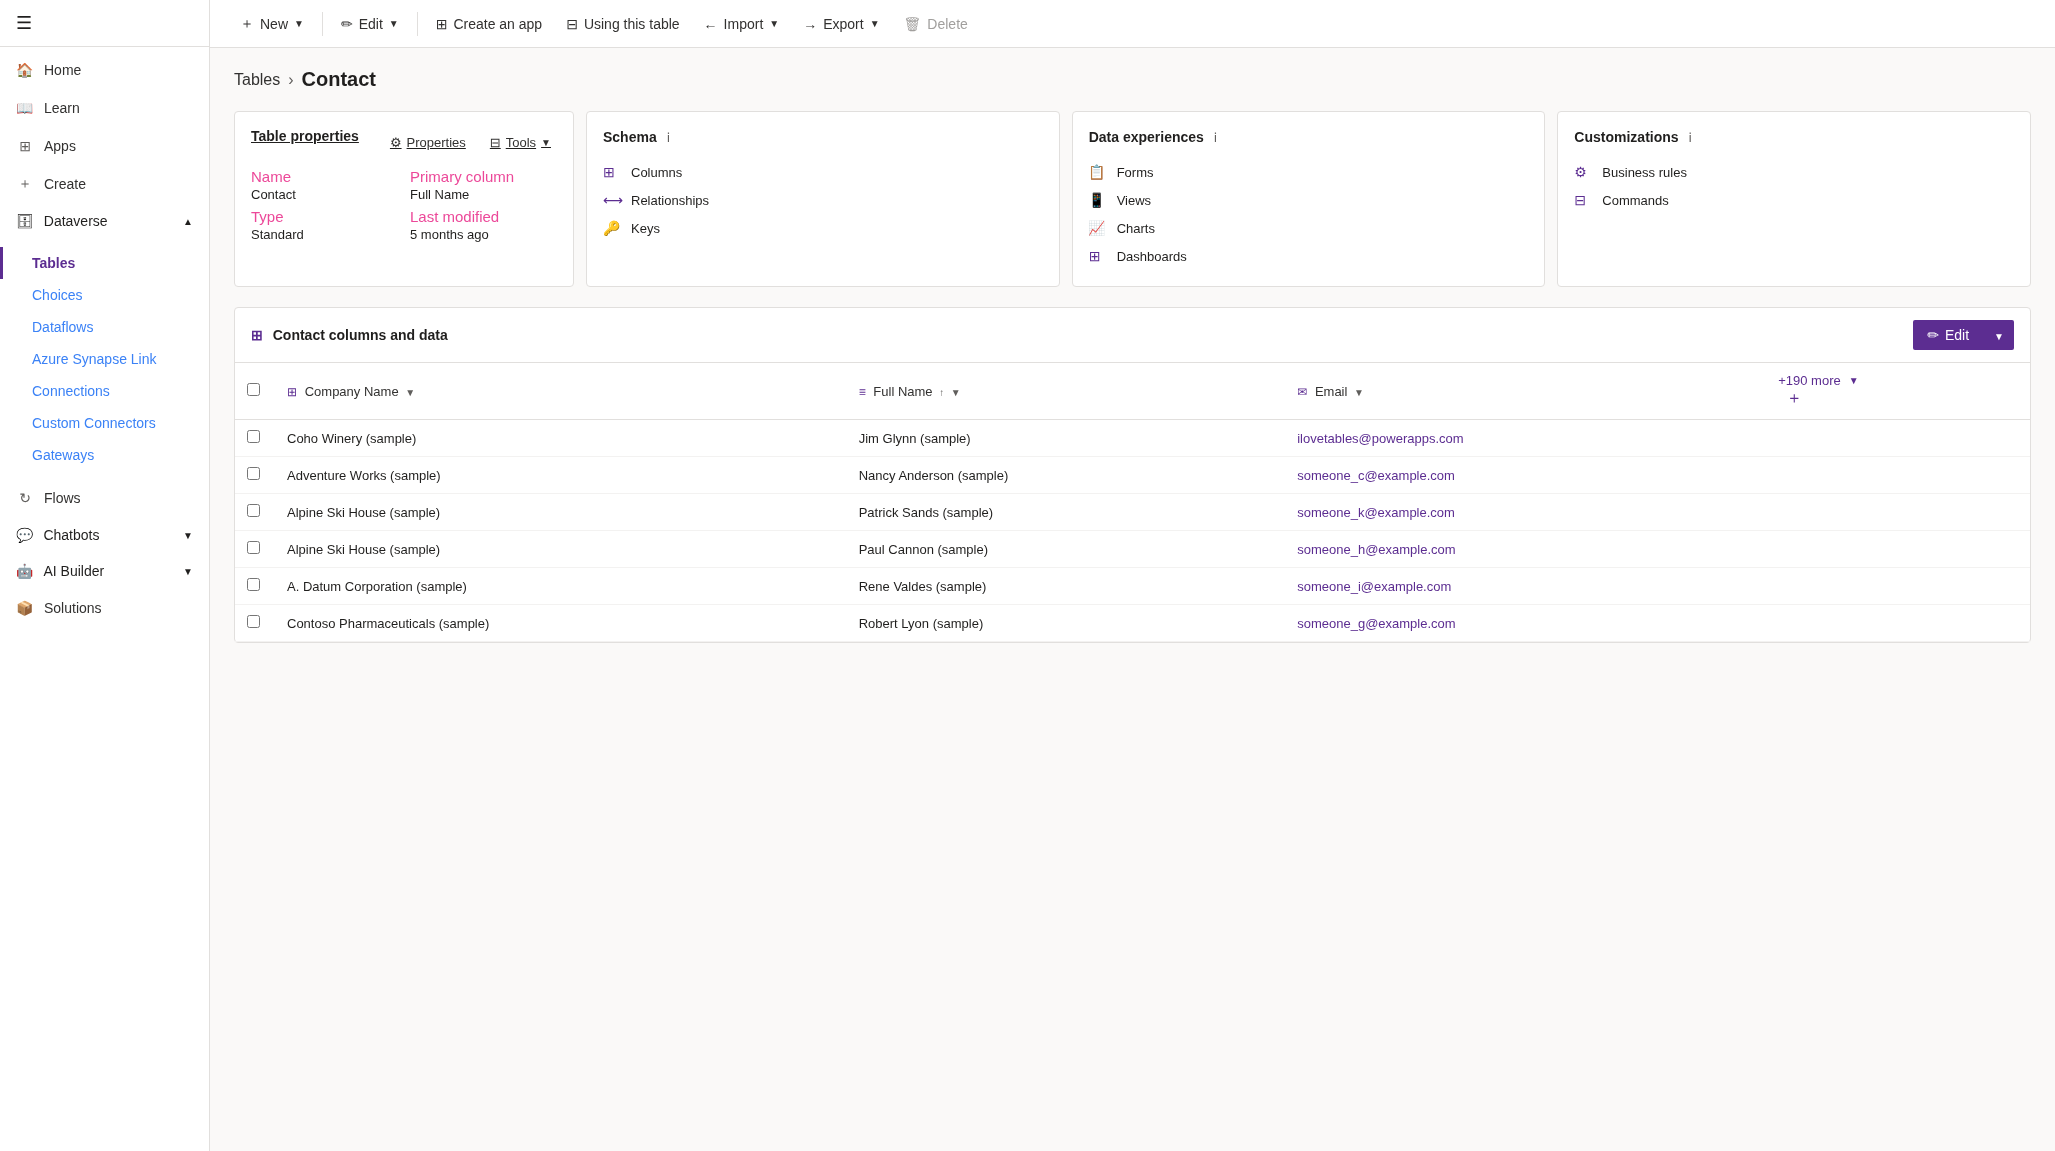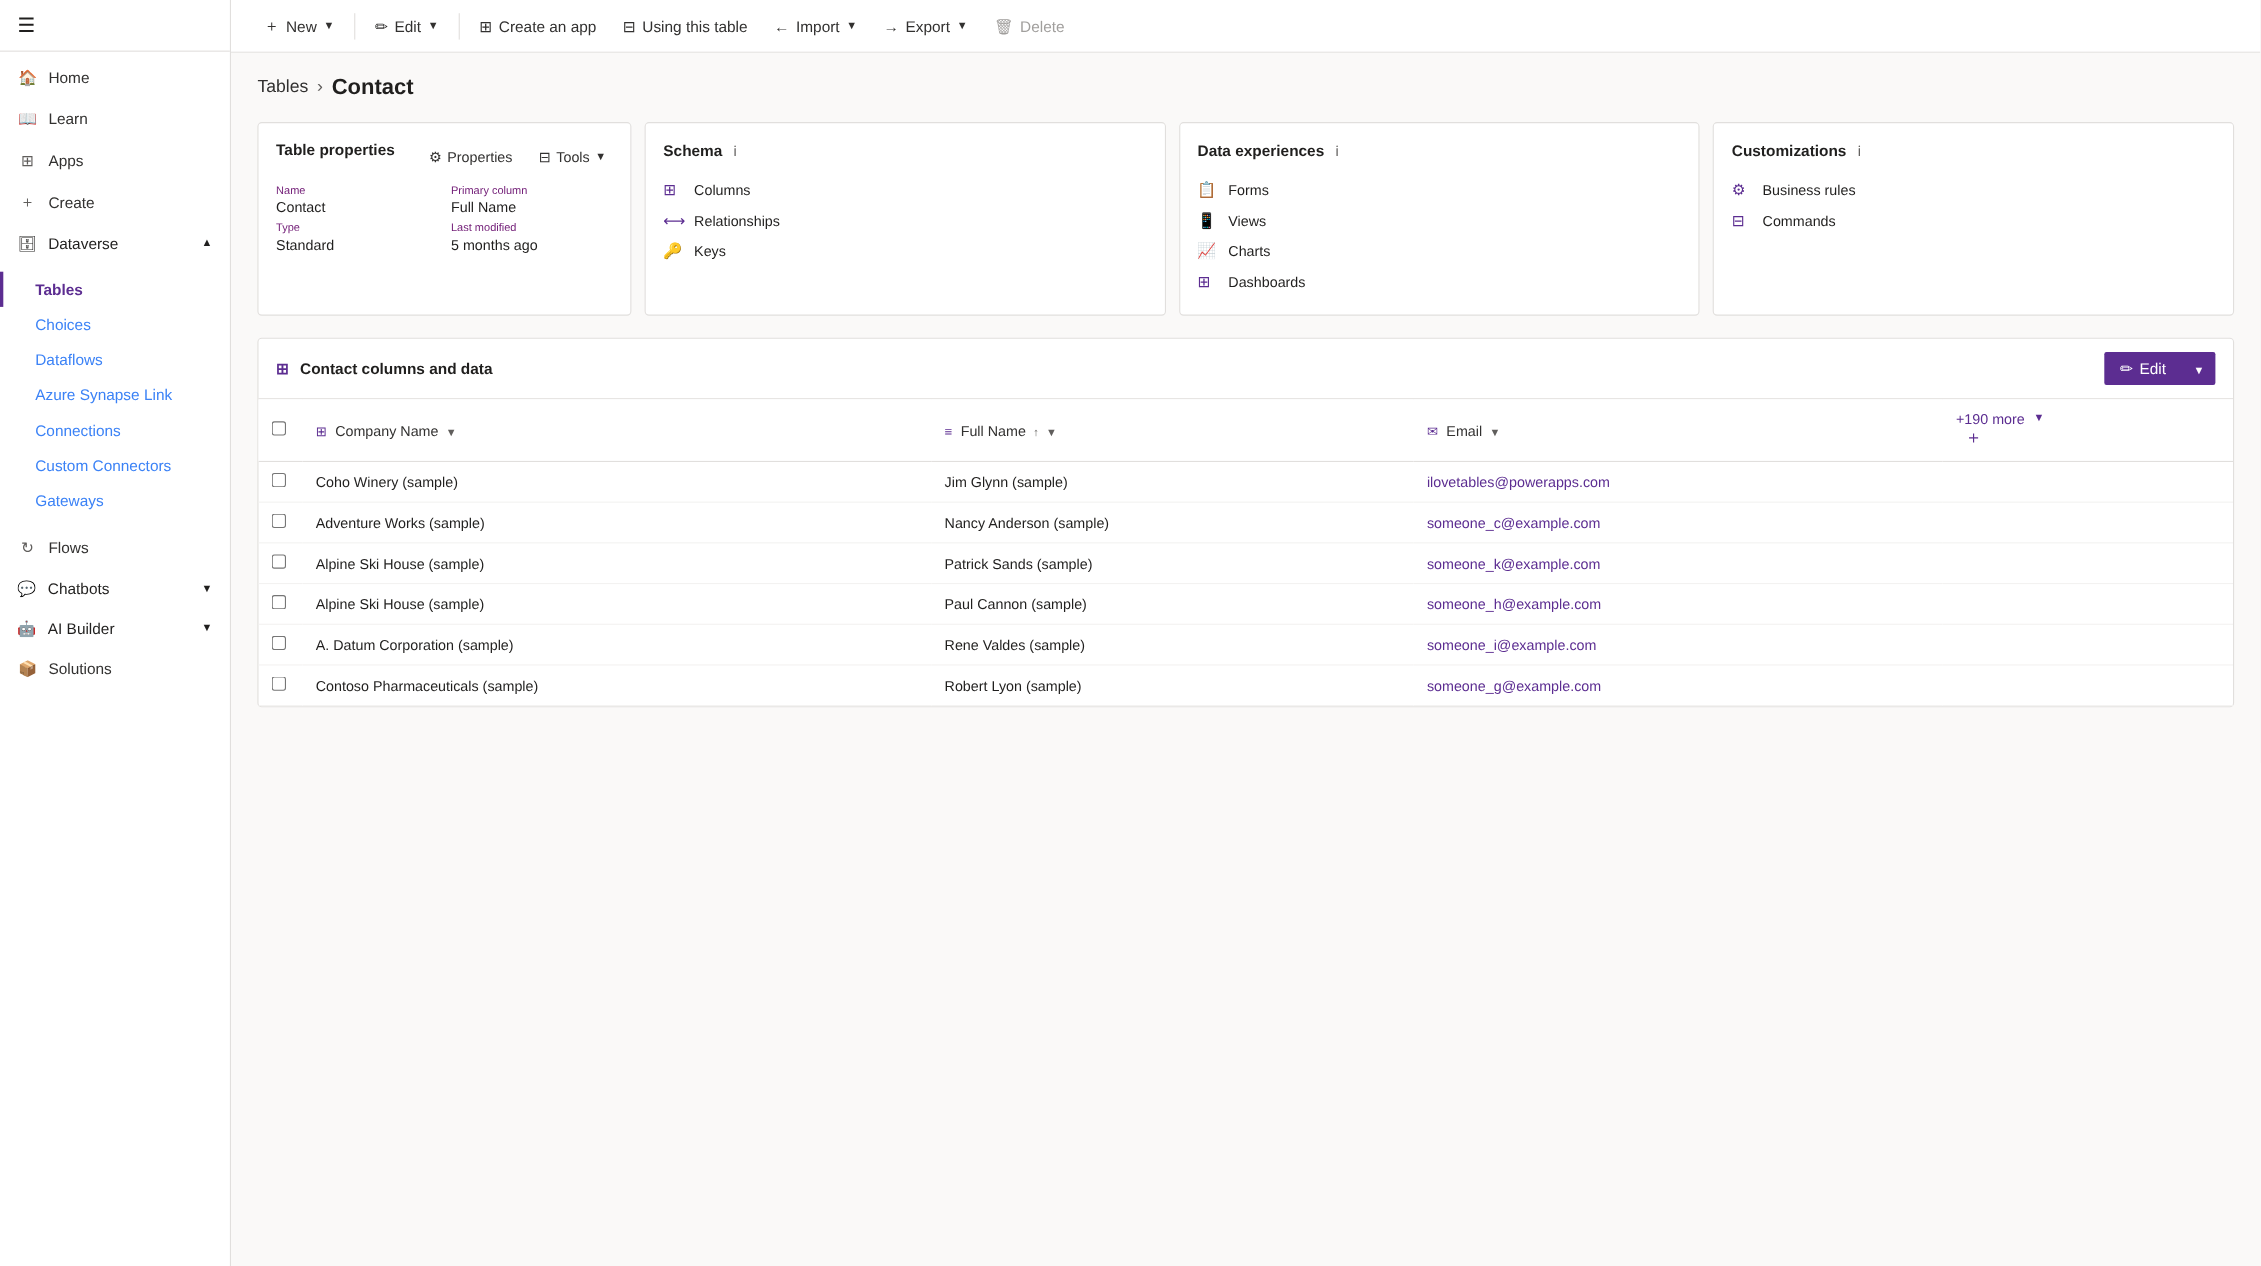--- a/index.html
+++ b/index.html
@@ -32,25 +32,25 @@
     
     .breadcrumb { display: flex; align-items: center; gap: 8px; margin-bottom: 20px; font-size: 16px; }
     .breadcrumb-link { color: #323130; cursor: pointer; }
     .breadcrumb-sep { color: #605e5c; }
     .breadcrumb-current { font-weight: 700; font-size: 20px; color: #201f1e; }
 
     
     .cards-row { display: flex; gap: 12px; margin-bottom: 20px; }
     .card { background: #fff; border: 1px solid #e1dfdd; border-radius: 4px; padding: 16px; flex: 1; min-width: 0; }
     .card-title { font-weight: 600; font-size: 14px; margin-bottom: 12px; color: #201f1e; }
-    .card-header { display: flex; align-items: center; justify-content: space-between; margin-bottom: 12px; }
+    .card-header { display: flex; align-items: center; justify-content: space-between; margin-bottom: 12px; text-decoration: underline; }
     .card-actions { display: flex; gap: 12px; }
     .card-action-btn { display: flex; align-items: center; gap: 5px; cursor: pointer; color: #323130; font-size: 13px; padding: 4px 6px; border-radius: 2px; }
     .card-field-row { display: grid; grid-template-columns: 1fr 1fr; gap: 6px 12px; }
-    .card-label { font-size: 10px; color: #701a75; margin-bottom: 2px; }
+    .card-label { font-size: 15px; color: #ec4899; margin-bottom: 2px; }
     .card-value { font-size: 13px; color: #201f1e; }
     .card-link-item { display: flex; align-items: center; gap: 8px; padding: 6px 0; cursor: pointer; color: #201f1e; font-size: 13px; }
     .card-link-icon { color: #5c2d91; font-size: 14px; width: 20px; }
     .card-info { color: #605e5c; font-size: 13px; margin-left: 4px; }
 
     
     .table-section { background: #fff; border: 1px solid #e1dfdd; border-radius: 4px; }
     .table-header { display: flex; align-items: center; justify-content: space-between; padding: 12px 16px; border-bottom: 1px solid #e1dfdd; }
     .table-title { display: flex; align-items: center; gap: 10px; font-weight: 600; font-size: 14px; }
     .edit-btn { display: flex; align-items: center; gap: 0; background: #5c2d91; color: #fff; border-radius: 2px; overflow: hidden; }

